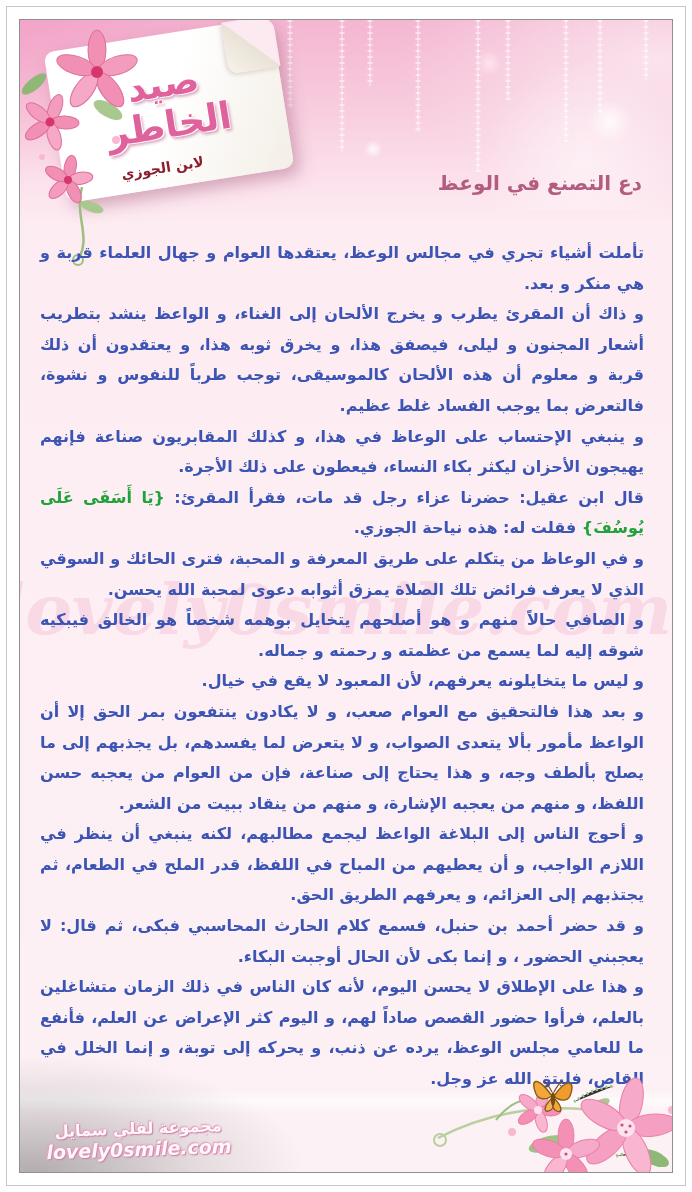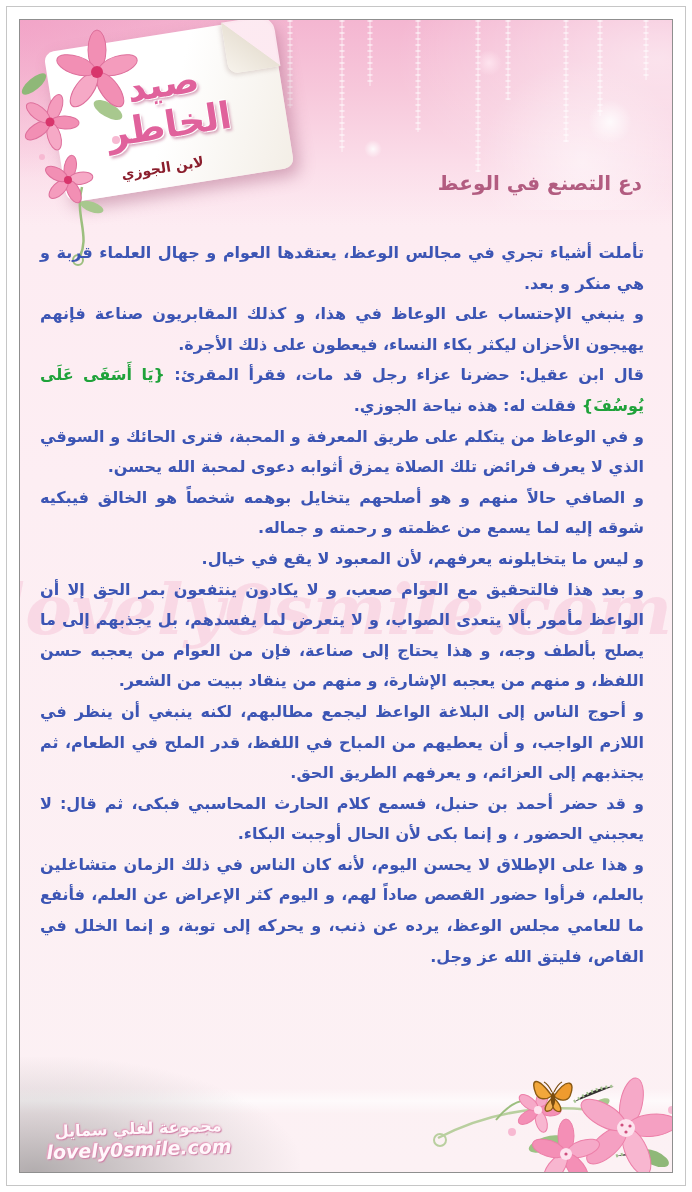--- a/index.html
+++ b/index.html
@@ -216,20 +216,21 @@
       <circle cx="30" cy="135" r="3" fill="#f7b9d2"></circle>
     </svg>
 
     <div class="page-title">دع التصنع في الوعظ</div>
   </div>
 
   <div class="center-watermark">lovely0smile.com</div>
 
   <div class="article">
     <p class="para">تأملت أشياء تجري في مجالس الوعظ، يعتقدها العوام و جهال العلماء قربة و هي منكر و بعد.</p>
+    <p class="para">و ذاك أن المقرئ يطرب و يخرج الألحان إلى الغناء، و الواعظ ينشد بتطريب أشعار المجنون و ليلى، فيصفق هذا، و يخرق ثوبه هذا، و يعتقدون أن ذلك قربة و معلوم أن هذه الألحان كالموسيقى، توجب طرباً للنفوس و نشوة، فالتعرض بما يوجب الفساد غلط عظيم.</p>
     <p class="para">و ينبغي الإحتساب على الوعاظ في هذا، و كذلك المقابريون صناعة فإنهم يهيجون الأحزان ليكثر بكاء النساء، فيعطون على ذلك الأجرة.</p>
     <p class="para"><span>قال ابن عقيل: حضرنا عزاء رجل قد مات، فقرأ المقرئ: </span><span class="verse">{يَا أَسَفَى عَلَى يُوسُفَ}</span><span> فقلت له: هذه نياحة الجوزي.</span></p>
     <p class="para">و في الوعاظ من يتكلم على طريق المعرفة و المحبة، فترى الحائك و السوقي الذي لا يعرف فرائض تلك الصلاة يمزق أثوابه دعوى لمحبة الله يحسن.</p>
     <p class="para">و الصافي حالاً منهم و هو أصلحهم يتخايل بوهمه شخصاً هو الخالق فيبكيه شوقه إليه لما يسمع من عظمته و رحمته و جماله.</p>
     <p class="para">و ليس ما يتخايلونه يعرفهم، لأن المعبود لا يقع في خيال.</p>
     <p class="para">و بعد هذا فالتحقيق مع العوام صعب، و لا يكادون ينتفعون بمر الحق إلا أن الواعظ مأمور بألا يتعدى الصواب، و لا يتعرض لما يفسدهم، بل يجذبهم إلى ما يصلح بألطف وجه، و هذا يحتاج إلى صناعة، فإن من العوام من يعجبه حسن اللفظ، و منهم من يعجبه الإشارة، و منهم من ينقاد ببيت من الشعر.</p>
     <p class="para">و أحوج الناس إلى البلاغة الواعظ ليجمع مطالبهم، لكنه ينبغي أن ينظر في اللازم الواجب، و أن يعطيهم من المباح في اللفظ، قدر الملح في الطعام، ثم يجتذبهم إلى العزائم، و يعرفهم الطريق الحق.</p>
     <p class="para">و قد حضر أحمد بن حنبل، فسمع كلام الحارث المحاسبي فبكى، ثم قال: لا يعجبني الحضور ، و إنما بكى لأن الحال أوجبت البكاء.</p>
     <p class="para">و هذا على الإطلاق لا يحسن اليوم، لأنه كان الناس في ذلك الزمان متشاغلين بالعلم، فرأوا حضور القصص صاداً لهم، و اليوم كثر الإعراض عن العلم، فأنفع ما للعامي مجلس الوعظ، يرده عن ذنب، و يحركه إلى توبة، و إنما الخلل في القاص، فليتق الله عز وجل.</p>
   </div>

